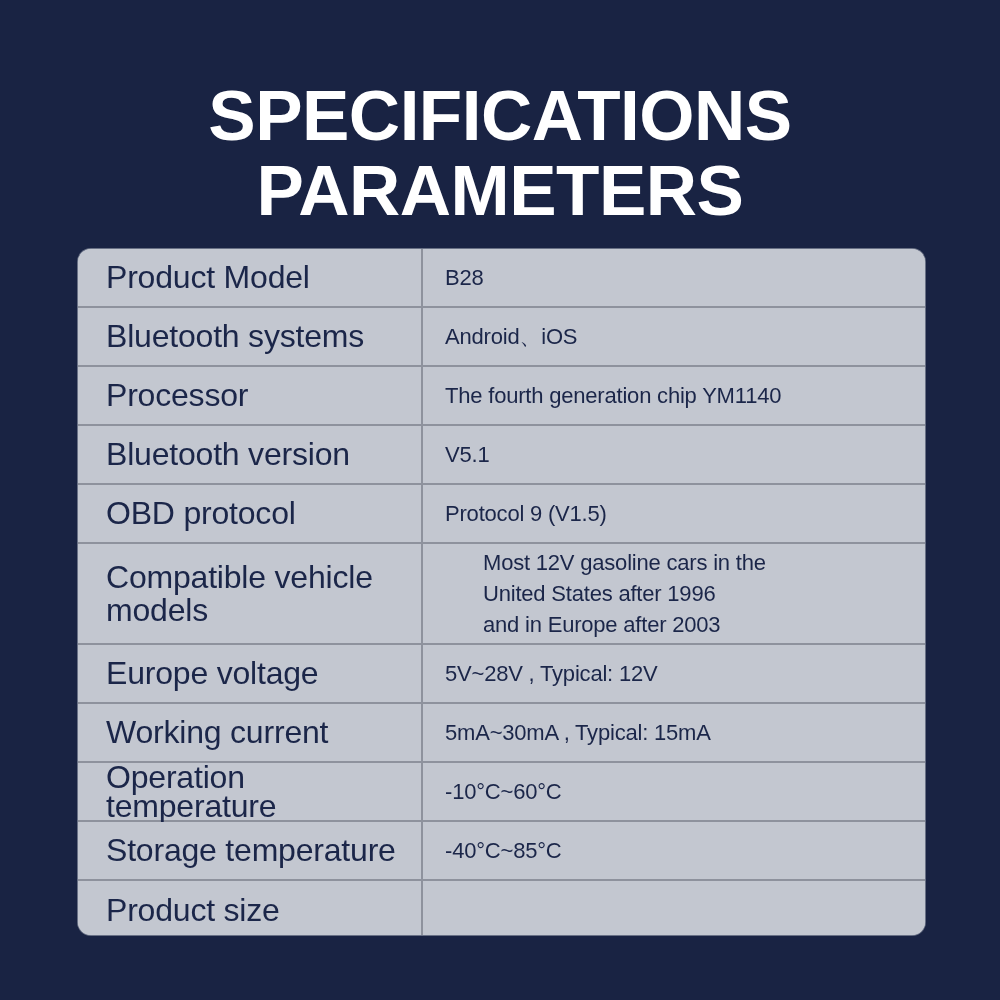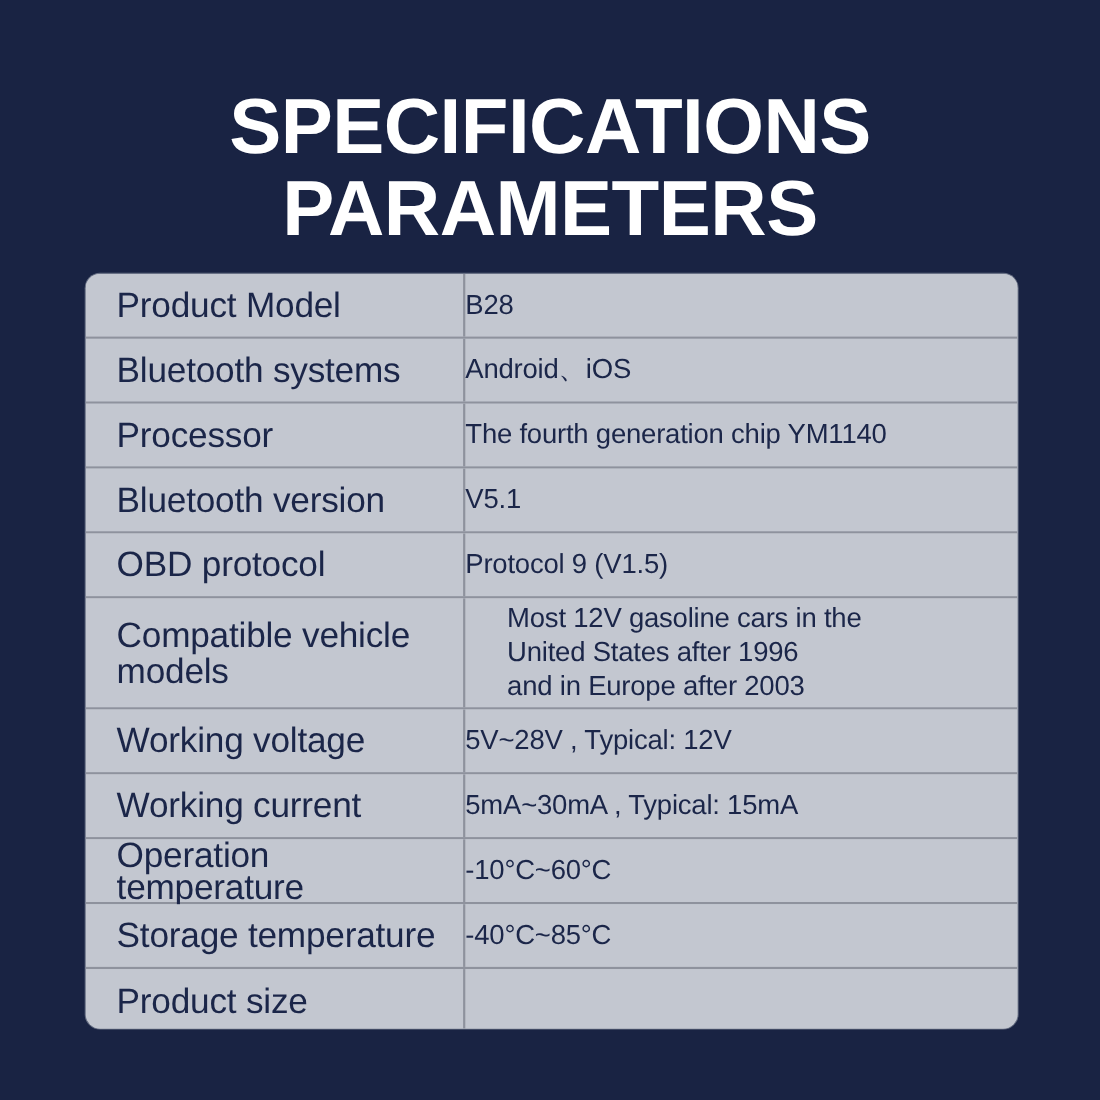--- a/index.html
+++ b/index.html
@@ -83,25 +83,26 @@
     align-items: center;
     color: #1b2649;
     font-size: 32px;
     line-height: 29px;
     letter-spacing: -0.2px;
   }
 
   .cell-value {
     flex: 1 1 auto;
     box-sizing: border-box;
+    padding-left: 22px;
     padding-right: 12px;
     display: flex;
     align-items: center;
     color: #1b2649;
-    font-size: 25px;
+    font-size: 22px;
     line-height: 29px;
     letter-spacing: -0.2px;
     white-space: pre-line;
   }
 
   .spec-row.tall .cell-label,
   .spec-row.tall .cell-value {
     align-items: center;
   }
   .spec-row.tall .cell-value {
@@ -155,21 +156,21 @@
 
     <div class="spec-row tall">
       <div class="cell-label multiline">Compatible vehicle
 models</div>
       <div class="cell-value multiline">Most 12V gasoline cars in the
 United States after 1996
 and in Europe after 2003</div>
     </div>
 
     <div class="spec-row">
-      <div class="cell-label">Working voltage</div>
+      <div class="cell-label">Europe voltage</div>
       <div class="cell-value">5V~28V , Typical: 12V</div>
     </div>
 
     <div class="spec-row">
       <div class="cell-label">Working current</div>
       <div class="cell-value">5mA~30mA , Typical: 15mA</div>
     </div>
 
     <div class="spec-row">
       <div class="cell-label">Operation temperature</div>

